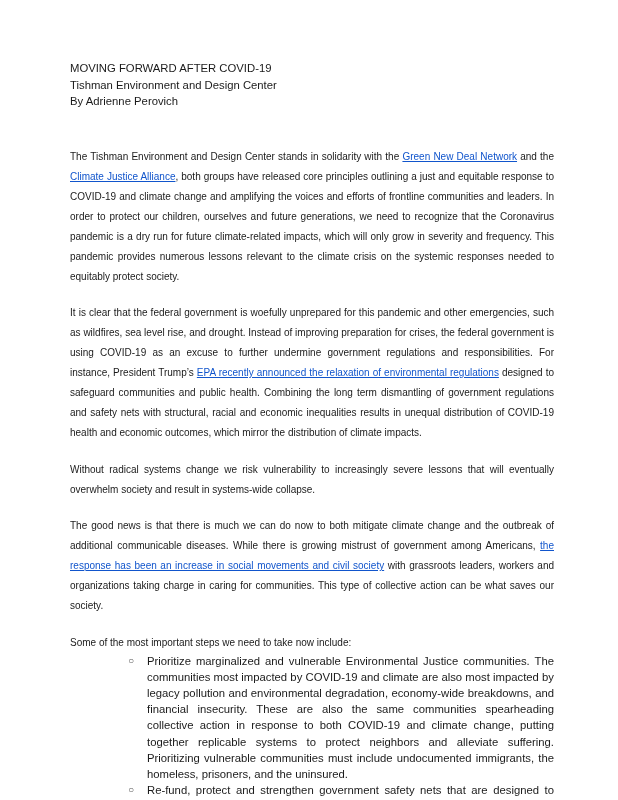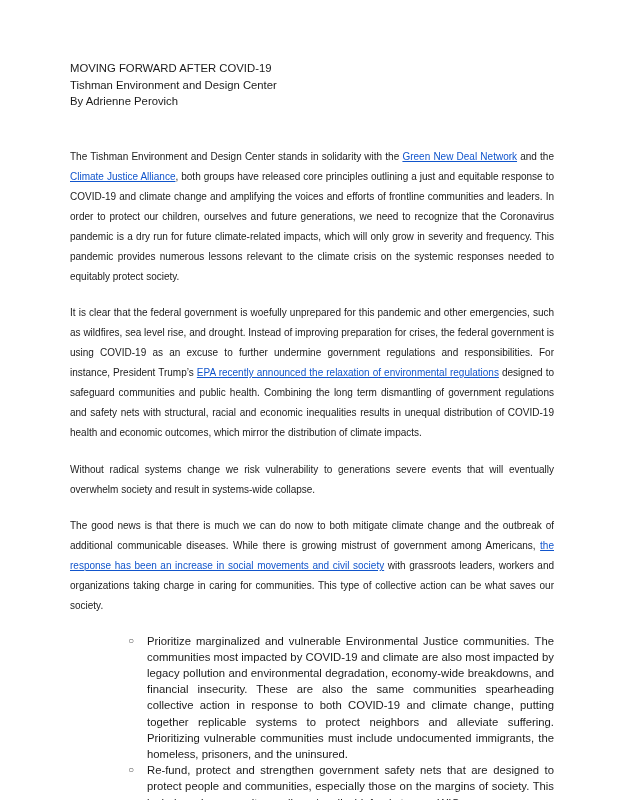--- a/index.html
+++ b/index.html
@@ -25,26 +25,27 @@
     <div>By Adrienne Perovich</div>
   </div>
   <div class="gap" style="height:37px"></div>
 
   <p><span>The Tishman Environment and Design Center stands in solidarity with the </span><a>Green New Deal Network</a><span> and the </span><a>Climate Justice Alliance</a><span>, both groups have released core principles outlining a just and equitable response to COVID-19 and climate change and amplifying the voices and efforts of frontline communities and leaders. In order to protect our children, ourselves and future generations, we need to recognize that the Coronavirus pandemic is a dry run for future climate-related impacts, which will only grow in severity and frequency. This pandemic provides numerous lessons relevant to the climate crisis on the systemic responses needed to equitably protect society.</span></p>
   <div class="gap"></div>
 
   <p><span>It is clear that the federal government is woefully unprepared for this pandemic and other emergencies, such as wildfires, sea level rise, and drought. Instead of improving preparation for crises, the federal government is using COVID-19 as an excuse to further undermine government regulations and responsibilities. For instance, President Trump’s </span><a>EPA recently announced the relaxation of environmental regulations</a><span> designed to safeguard communities and public health. Combining the long term dismantling of government regulations and safety nets with structural, racial and economic inequalities results in unequal distribution of COVID-19 health and economic outcomes, which mirror the distribution of climate impacts.</span></p>
   <div class="gap"></div>
 
-  <p>Without radical systems change we risk vulnerability to generations severe events that will eventually overwhelm society and result in systems-wide collapse.</p>
+  <p>Without radical systems change we risk vulnerability to increasingly severe lessons that will eventually overwhelm society and result in systems-wide collapse.</p>
   <div class="gap"></div>
 
   <p><span>The good news is that there is much we can do now to both mitigate climate change and the outbreak of additional communicable diseases. While there is growing mistrust of government among Americans, </span><a>the response has been an increase in social movements and civil society</a><span> with grassroots leaders, workers and organizations taking charge in caring for communities. This type of collective action can be what saves our society.</span></p>
   <div class="gap"></div>
 
+  <p>Some of the most important steps we need to take now include:</p>
 
   <ul>
     <li>
       <span class="bullet">○</span><b>Prioritize marginalized and vulnerable Environmental Justice communities.</b><span> The communities most impacted by COVID-19 and climate are also most impacted by legacy pollution and environmental degradation, economy-wide breakdowns, and financial insecurity. These are also the same communities spearheading collective action in response to both COVID-19 and climate change, putting together replicable systems to protect neighbors and alleviate suffering. Prioritizing vulnerable communities must include undocumented immigrants, the homeless, prisoners, and the uninsured.</span>
     </li>
     <li>
       <span class="bullet">○</span><b>Re-fund, protect and strengthen government safety nets that are designed to protect people and communities, especially those on the margins of society.</b><span> This includes mirror security, medicare/medicaid, food stamps, WIC,</span>
     </li>
   </ul>
 </div>

